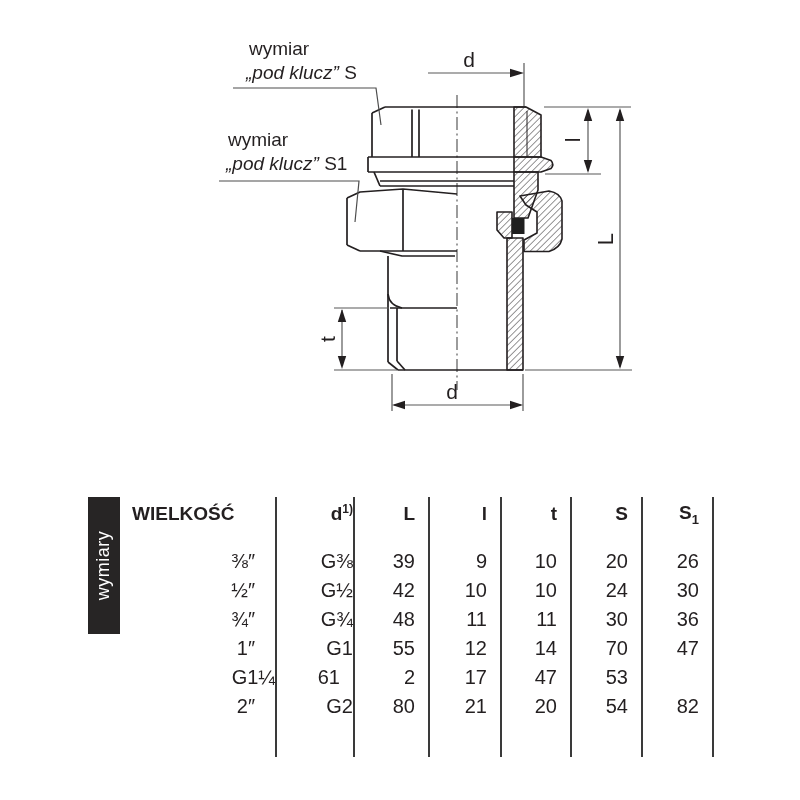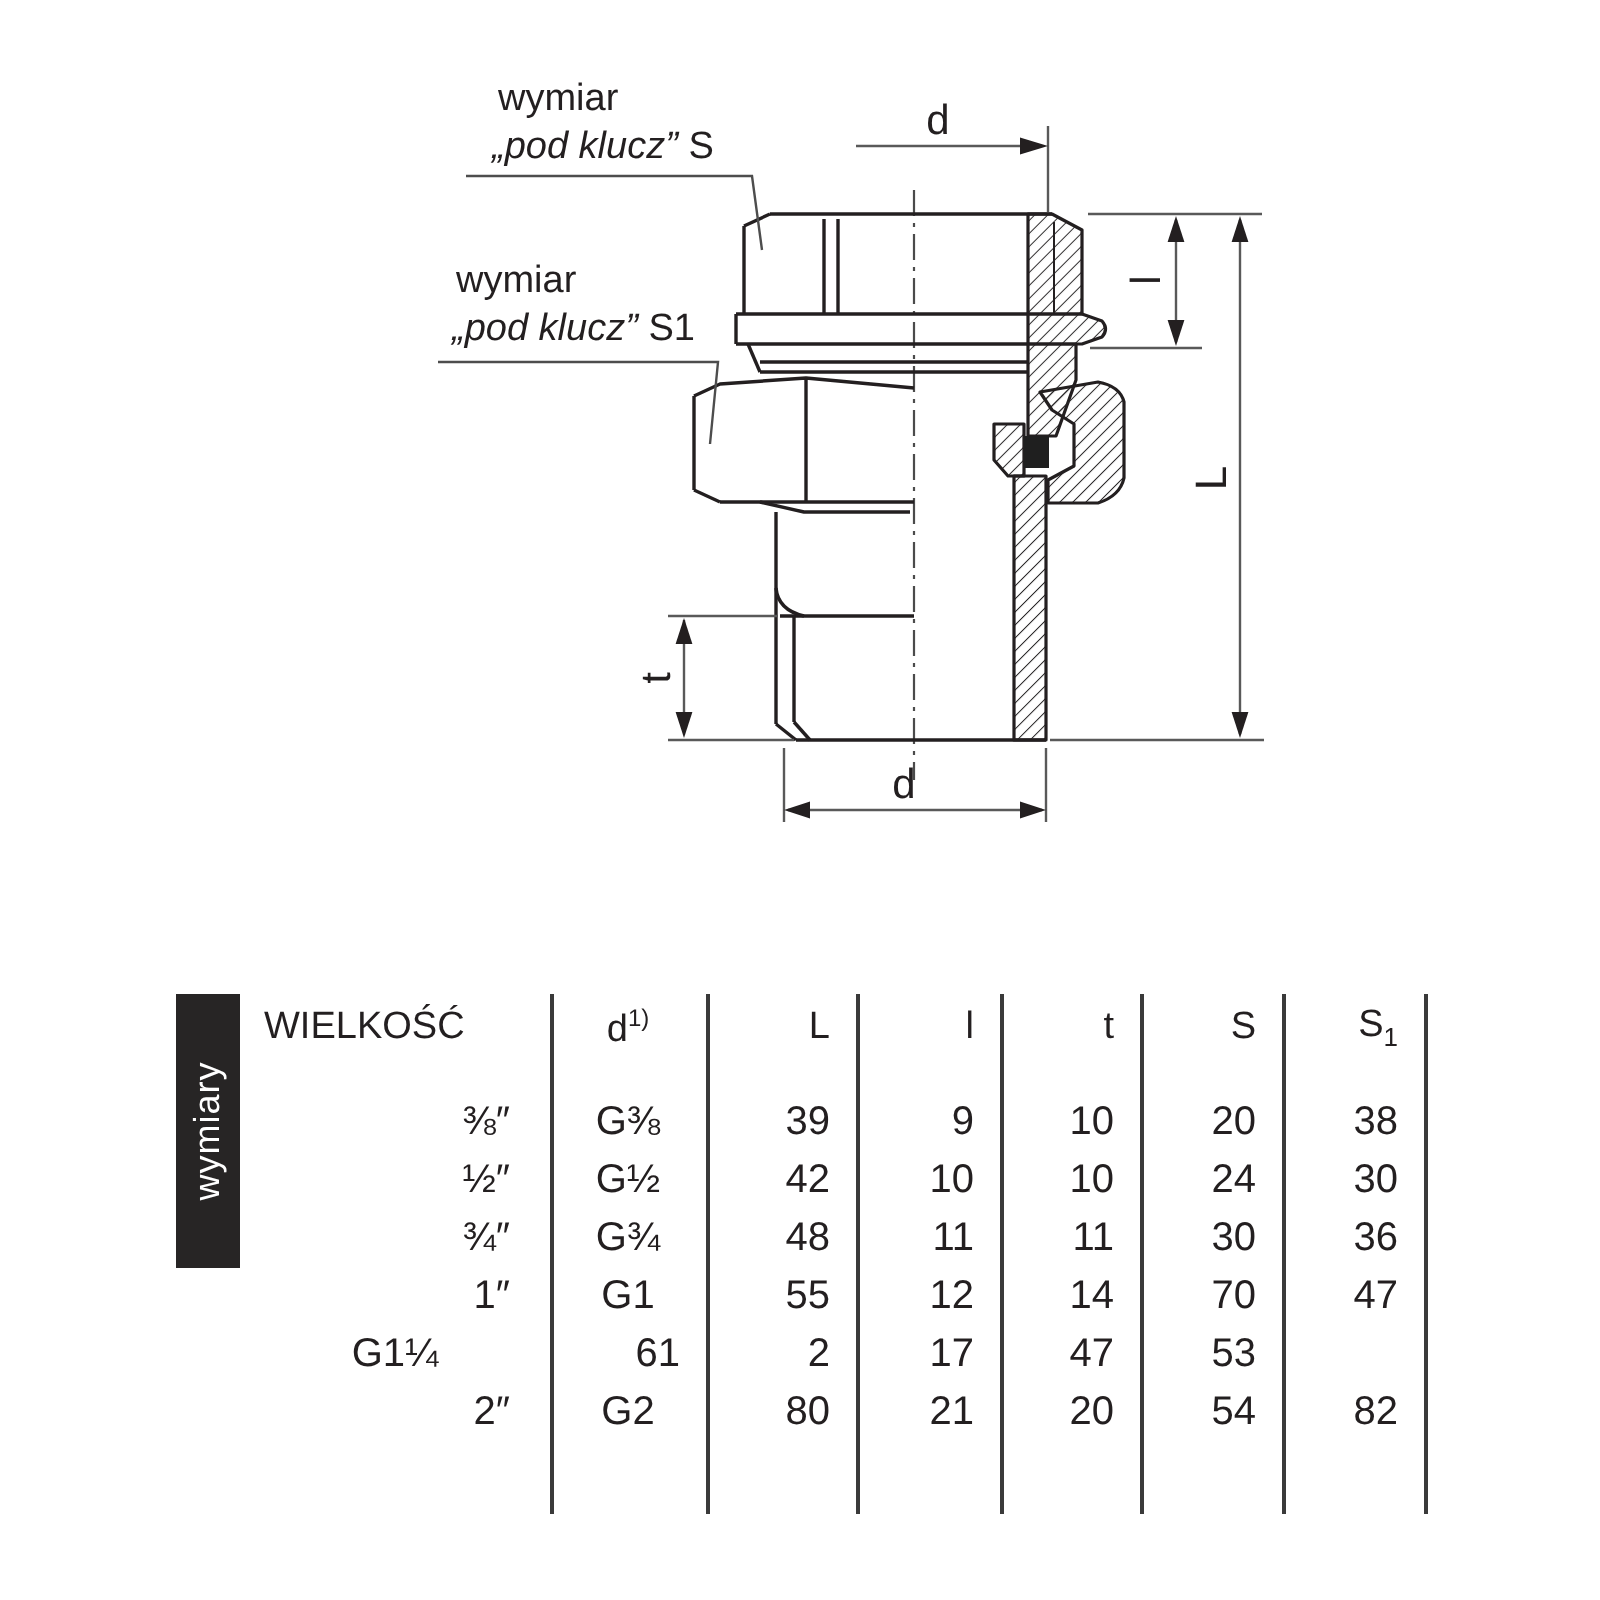--- a/index.html
+++ b/index.html
@@ -8,27 +8,27 @@
   svg{position:absolute;left:0;top:0;}
   svg text{font-family:"Liberation Sans",sans-serif;fill:#231f20;}
 
   
   .dims-bar{position:absolute;left:88px;top:497px;width:32px;height:137px;background:#272525;
             display:flex;align-items:center;justify-content:center;}
   .dims-bar span{transform:rotate(-90deg);white-space:nowrap;color:#fff;font-size:18px;letter-spacing:.5px;}
   .vline{position:absolute;top:497px;height:260px;width:2px;background:#3a3a3a;}
   .table-wrap{position:absolute;left:120px;top:497px;width:592px;}
   .trow{display:grid;grid-template-columns:155px 78px 75px 72px 70px 71px 71px;align-items:center;}
-  .thead{height:34px;font-weight:normal;font-size:19px;}
+  .thead{height:34px;font-weight:bold;font-size:19px;}
   .tbody{margin-top:16px;}
   .tbody .trow{height:29px;font-size:20px;}
   .cell{white-space:nowrap;}
   .c0{text-align:right;padding-right:20px;}
   .thead .c0{text-align:left;padding-left:12px;padding-right:0;}
-  .c1{text-align:center;}
+  .c1{text-align:right;}
   .c2,.c3,.c4,.c5,.c6{text-align:right;padding-right:13px;}
   .thead sup{font-size:12px;}
   .thead sub{font-size:13px;}
 </style>
 </head>
 <body>
 
 <div class="stage">
 
   <svg width="800" height="480" viewBox="0 0 800 480">
@@ -148,21 +148,21 @@
       <div class="cell c6"><span>S</span><sub>1</sub></div>
     </div>
     <div class="tbody">
         <div class="trow">
           <div class="cell c0">⅜″</div>
           <div class="cell c1">G⅜</div>
           <div class="cell c2">39</div>
           <div class="cell c3">9</div>
           <div class="cell c4">10</div>
           <div class="cell c5">20</div>
-          <div class="cell c6">38</div>
+          <div class="cell c6">26</div>
         </div>
         <div class="trow">
           <div class="cell c0">½″</div>
           <div class="cell c1">G½</div>
           <div class="cell c2">42</div>
           <div class="cell c3">10</div>
           <div class="cell c4">10</div>
           <div class="cell c5">24</div>
           <div class="cell c6">30</div>
         </div>

